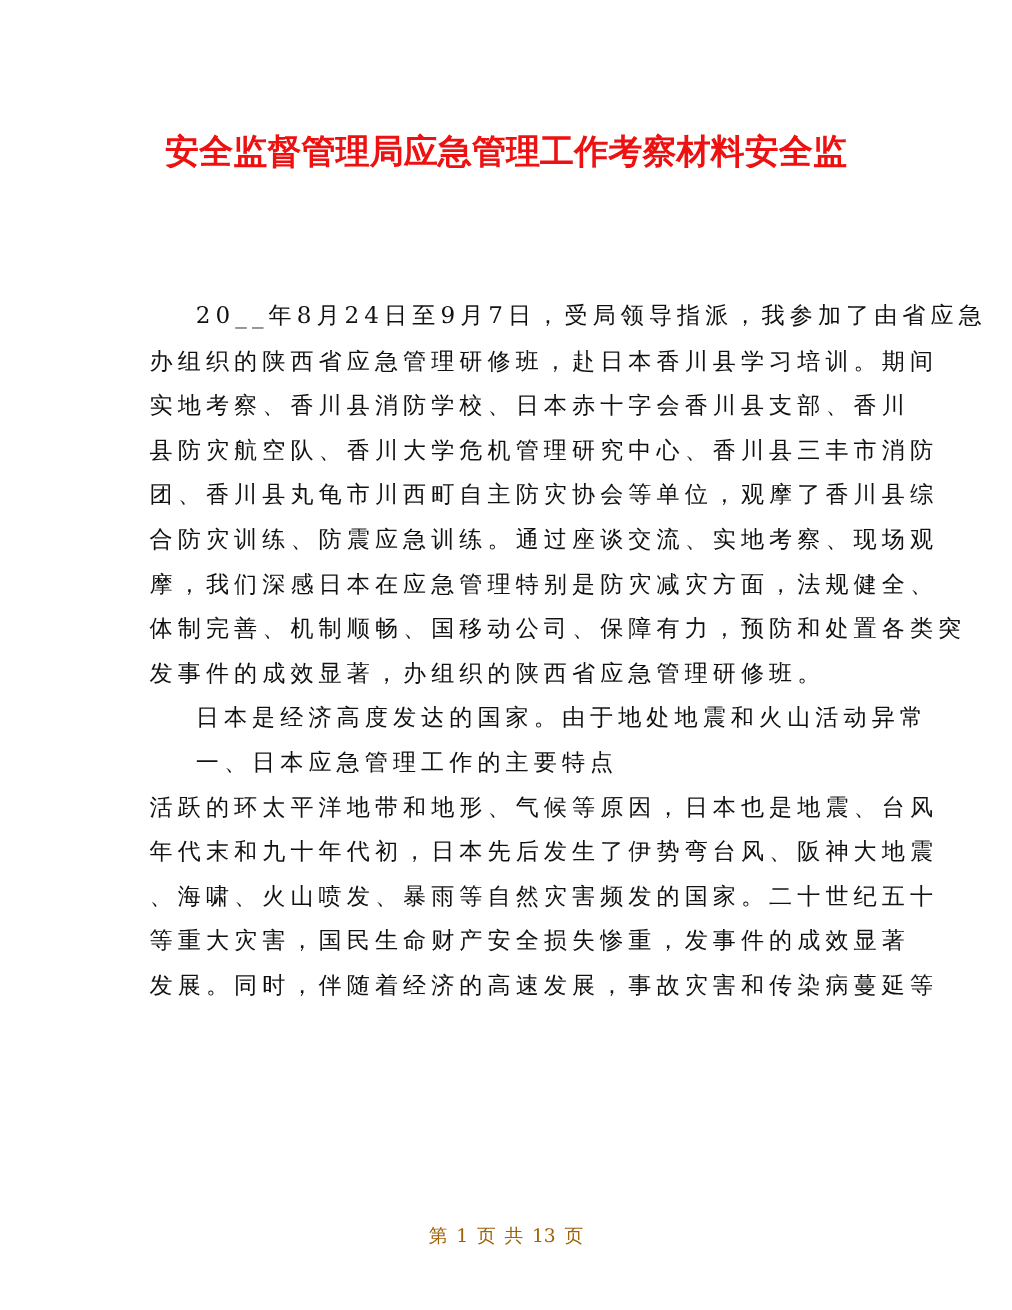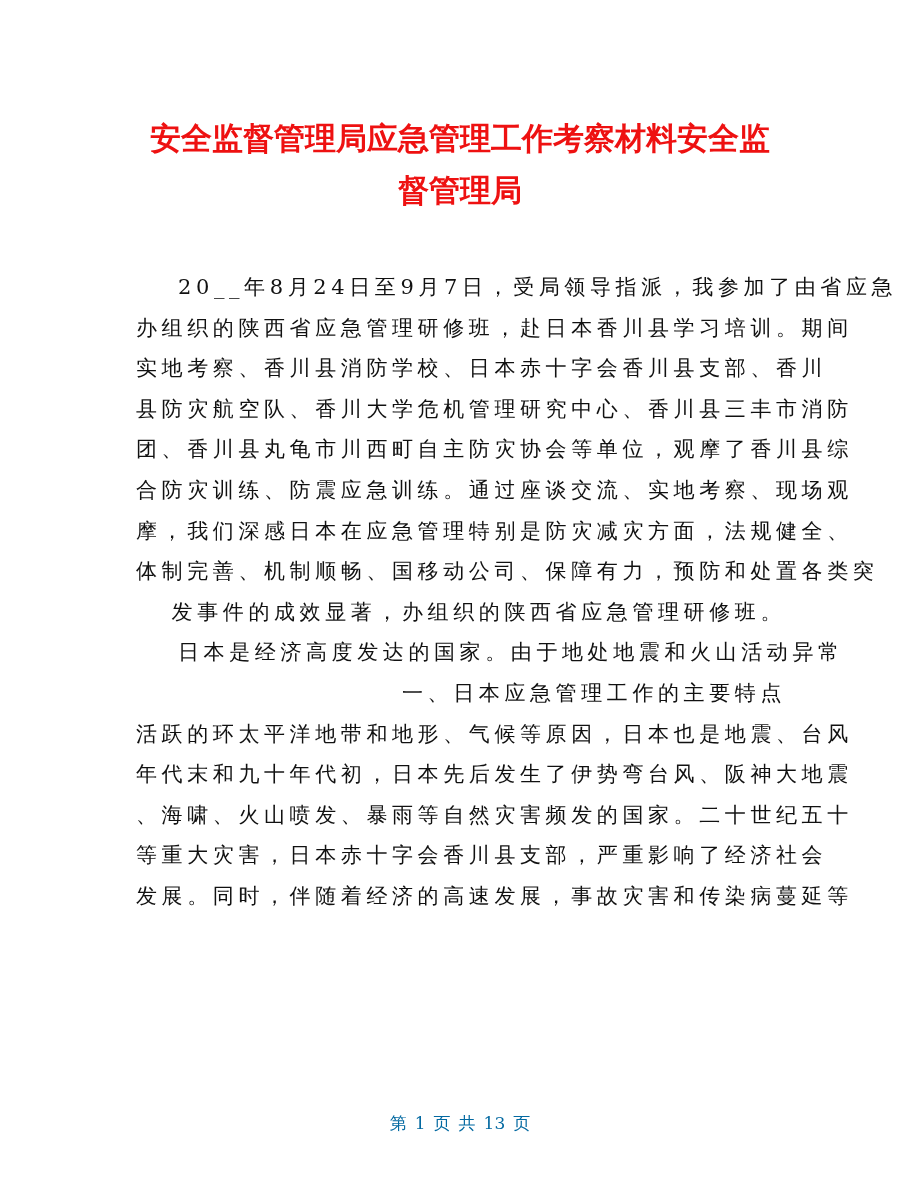--- a/index.html
+++ b/index.html
@@ -36,72 +36,70 @@
     }
     .title .tline {
       display: block;
       white-space: nowrap;
     }
     .body-text {
       position: absolute;
       left: 136px;
       top: 267px;
       width: 650px;
-      text-align: right;
     }
     .line {
       display: block;
       height: 40.6px;
       line-height: 40.6px;
       font-size: 21px;
       white-space: nowrap;
       letter-spacing: 4.6px;
       overflow: visible;
     }
     .line.indent {
       padding-left: 42px;
     }
     .footer {
       position: absolute;
       left: 0;
       top: 1112px;
       width: 920px;
       text-align: center;
-      color: #0369a1;
+      color: #a16207;
       font-size: 17px;
       font-family: "DejaVu Serif", "Liberation Serif", serif;
     }
     .footer span {
       margin: 0 4px;
     }
   </style>
 </head>
 <body>
 
 <div class="page">
   <div class="title">
     <span class="tline">安全监督管理局应急管理工作考察材料安全监</span>
-    <span class="tline">督管理局</span>
   </div>
 
   <div class="body-text">
     <span class="line indent">20__年8月24日至9月7日，受局领导指派，我参加了由省应急</span>
     <span class="line">办组织的陕西省应急管理研修班，赴日本香川县学习培训。期间</span>
     <span class="line">实地考察、香川县消防学校、日本赤十字会香川县支部、香川</span>
     <span class="line">县防灾航空队、香川大学危机管理研究中心、香川县三丰市消防</span>
     <span class="line">团、香川县丸龟市川西町自主防灾协会等单位，观摩了香川县综</span>
     <span class="line">合防灾训练、防震应急训练。通过座谈交流、实地考察、现场观</span>
     <span class="line">摩，我们深感日本在应急管理特别是防灾减灾方面，法规健全、</span>
     <span class="line">体制完善、机制顺畅、国移动公司、保障有力，预防和处置各类突</span>
     <span class="line">发事件的成效显著，办组织的陕西省应急管理研修班。</span>
     <span class="line indent">日本是经济高度发达的国家。由于地处地震和火山活动异常</span>
     <span class="line indent">一、日本应急管理工作的主要特点</span>
     <span class="line">活跃的环太平洋地带和地形、气候等原因，日本也是地震、台风</span>
     <span class="line">年代末和九十年代初，日本先后发生了伊势弯台风、阪神大地震</span>
     <span class="line">、海啸、火山喷发、暴雨等自然灾害频发的国家。二十世纪五十</span>
-    <span class="line">等重大灾害，日本赤十字会香川县支部，严重影响了经济社会</span>
+    <span class="line">等重大灾害，国民生命财产安全损失惨重，发事件的成效显著</span>
     <span class="line">发展。同时，伴随着经济的高速发展，事故灾害和传染病蔓延等</span>
   </div>
 
   <div class="footer">
     <span>第</span><span>1</span><span>页</span><span>共</span><span>13</span><span>页</span>
   </div>
 </div>
 
 </body></html>

